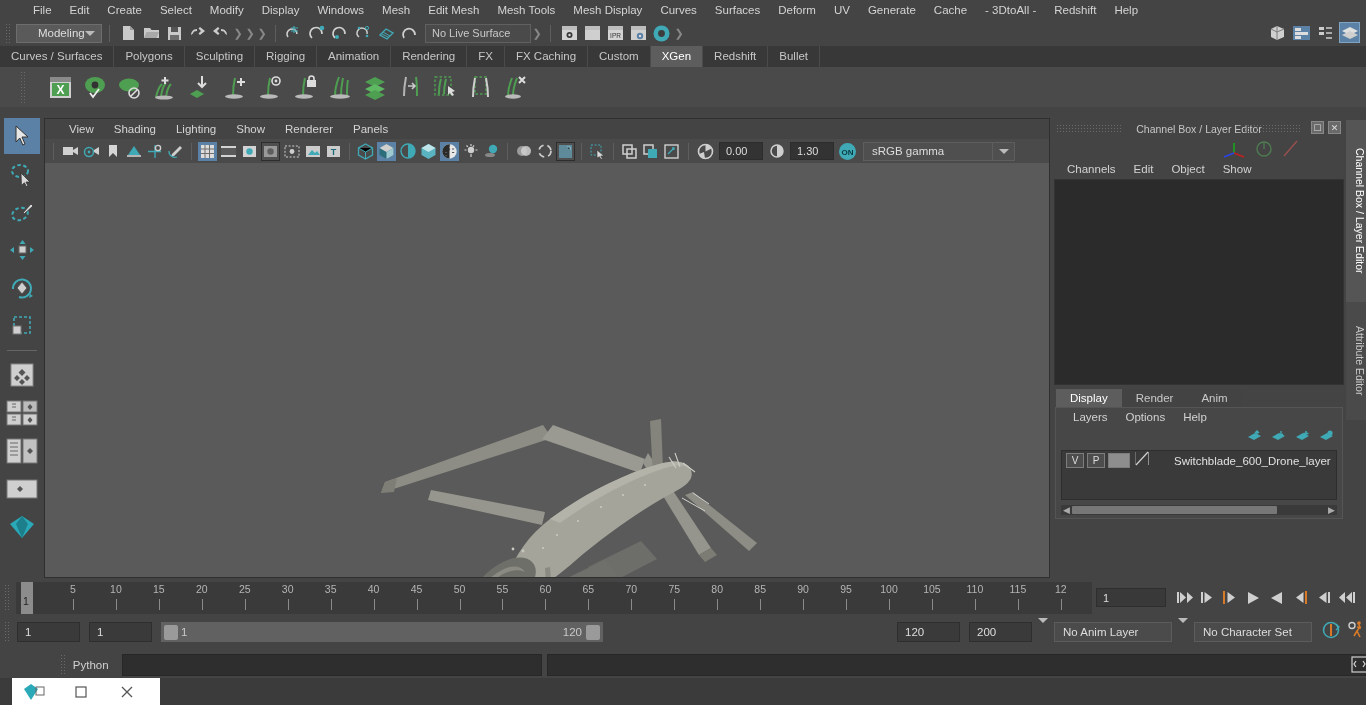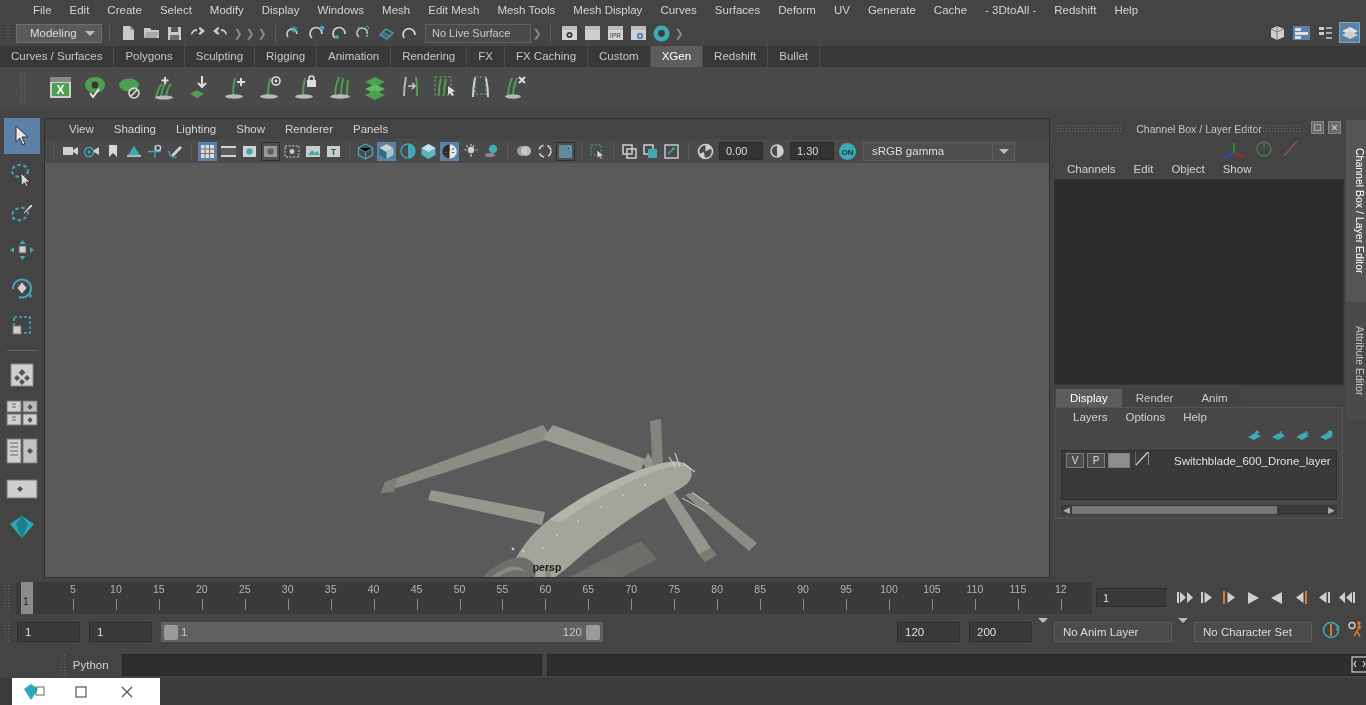--- a/index.html
+++ b/index.html
@@ -15,21 +15,21 @@
   
   .menubar { height:20px; background:#444444; display:flex; align-items:center; padding-left:24px; font-size:11.5px; }
   .menubar .mi { padding:0 9px; color:#d4d4d4; white-space:nowrap; line-height:20px; }
 
   
   .statusline { height:26px; background:#444444; display:flex; align-items:center; padding-left:4px; position:relative; }
   .gripdots { width:7px; height:20px; margin:0 4px 0 1px;
      background-image:radial-gradient(circle, #6a6a6a 0.8px, transparent 1px);
      background-size:3px 3px; }
   .menu-sel { width:86px; height:19px; background:#5a5a5a; border:1px solid #6d6d6d; color:#ddd;
-     font-size:11.5px; display:flex; align-items:center; padding-left:13px; position:relative; }
+     font-size:11.5px; display:flex; align-items:center; padding-left:21px; position:relative; }
   .menu-sel .arw { position:absolute; right:2px; top:0; width:18px; height:17px; display:flex; align-items:center; justify-content:center; }
   .tri-d { width:0;height:0;border-left:5px solid transparent;border-right:5px solid transparent;border-top:5px solid #bbb; }
   .sepbar { width:1px; height:17px; background:#5e5e5e; margin:0 7px; }
   .sepchev { width:8px; height:18px; display:flex;align-items:center;justify-content:center; margin:0 2px; color:#888; font-size:11px;}
   .ico { width:21px; height:21px; margin:0 1px; display:flex; align-items:center; justify-content:center; position:relative; }
   .ico svg { display:block; }
   .livefield { width:106px; height:19px; background:#4a4a4a; border:1px solid #606060; color:#c9c9c9; font-size:11px;
       display:flex; align-items:center; padding-left:6px; margin-left:4px;}
   .rtbtns { position:absolute; right:6px; top:2px; display:flex; gap:3px; }
   .rtb { width:21px;height:21px; display:flex;align-items:center;justify-content:center; }
@@ -801,21 +801,20 @@
 
         <g>
           <path d="M72 548 L72 528" stroke="#14c914" stroke-width="1.6"></path>
           <path d="M72 548 L86 554" stroke="#e02020" stroke-width="1.6"></path>
           <path d="M72 548 L56 556" stroke="#2a44e8" stroke-width="1.6"></path>
           <text x="76" y="527" font-size="10" fill="#14c914" font-family="Liberation Sans">y</text>
           <text x="88" y="557" font-size="10" fill="#e02020" font-family="Liberation Sans">x</text>
           <text x="48" y="559" font-size="10" fill="#2a44e8" font-family="Liberation Sans">z</text>
         </g>
       </svg>
-      <div class="persp-label">persp</div>
     </div>
   </div>
 
   <div class="rdock">
     <div class="rtitle">
       <div class="dotsl" style="position:absolute;left:4px;top:4px;width:66px;"></div>
       <span>Channel Box / Layer Editor</span>
       <div class="dotsr" style="position:absolute;right:46px;top:4px;width:56px;"></div>
       <div style="position:absolute;right:22px;top:1px;" class="rwin-btn">☐</div>
       <div style="position:absolute;right:5px;top:1px;" class="rwin-btn">✕</div>

